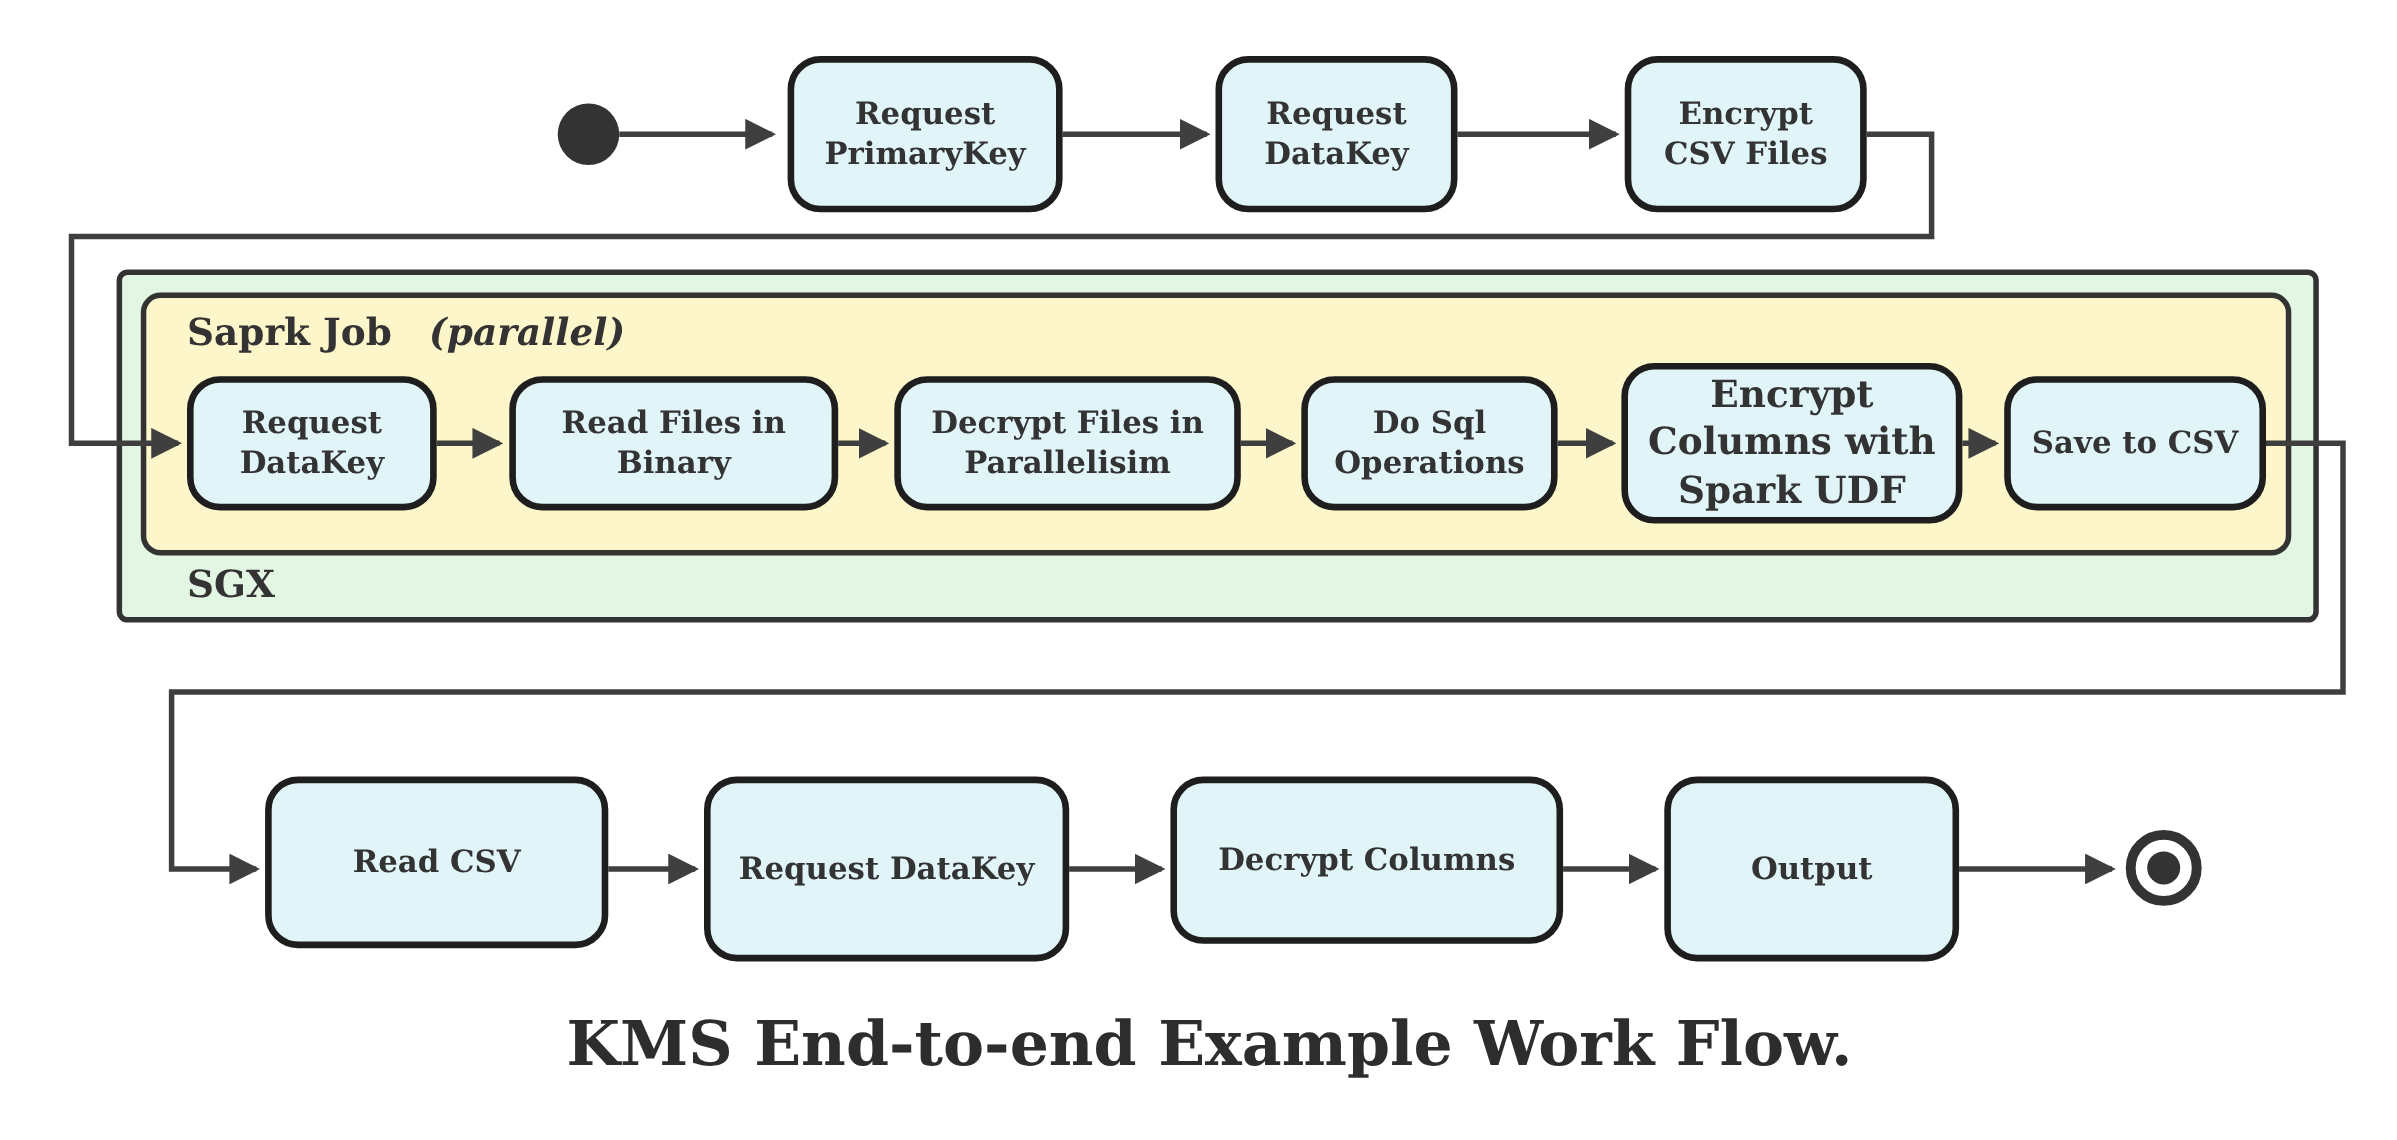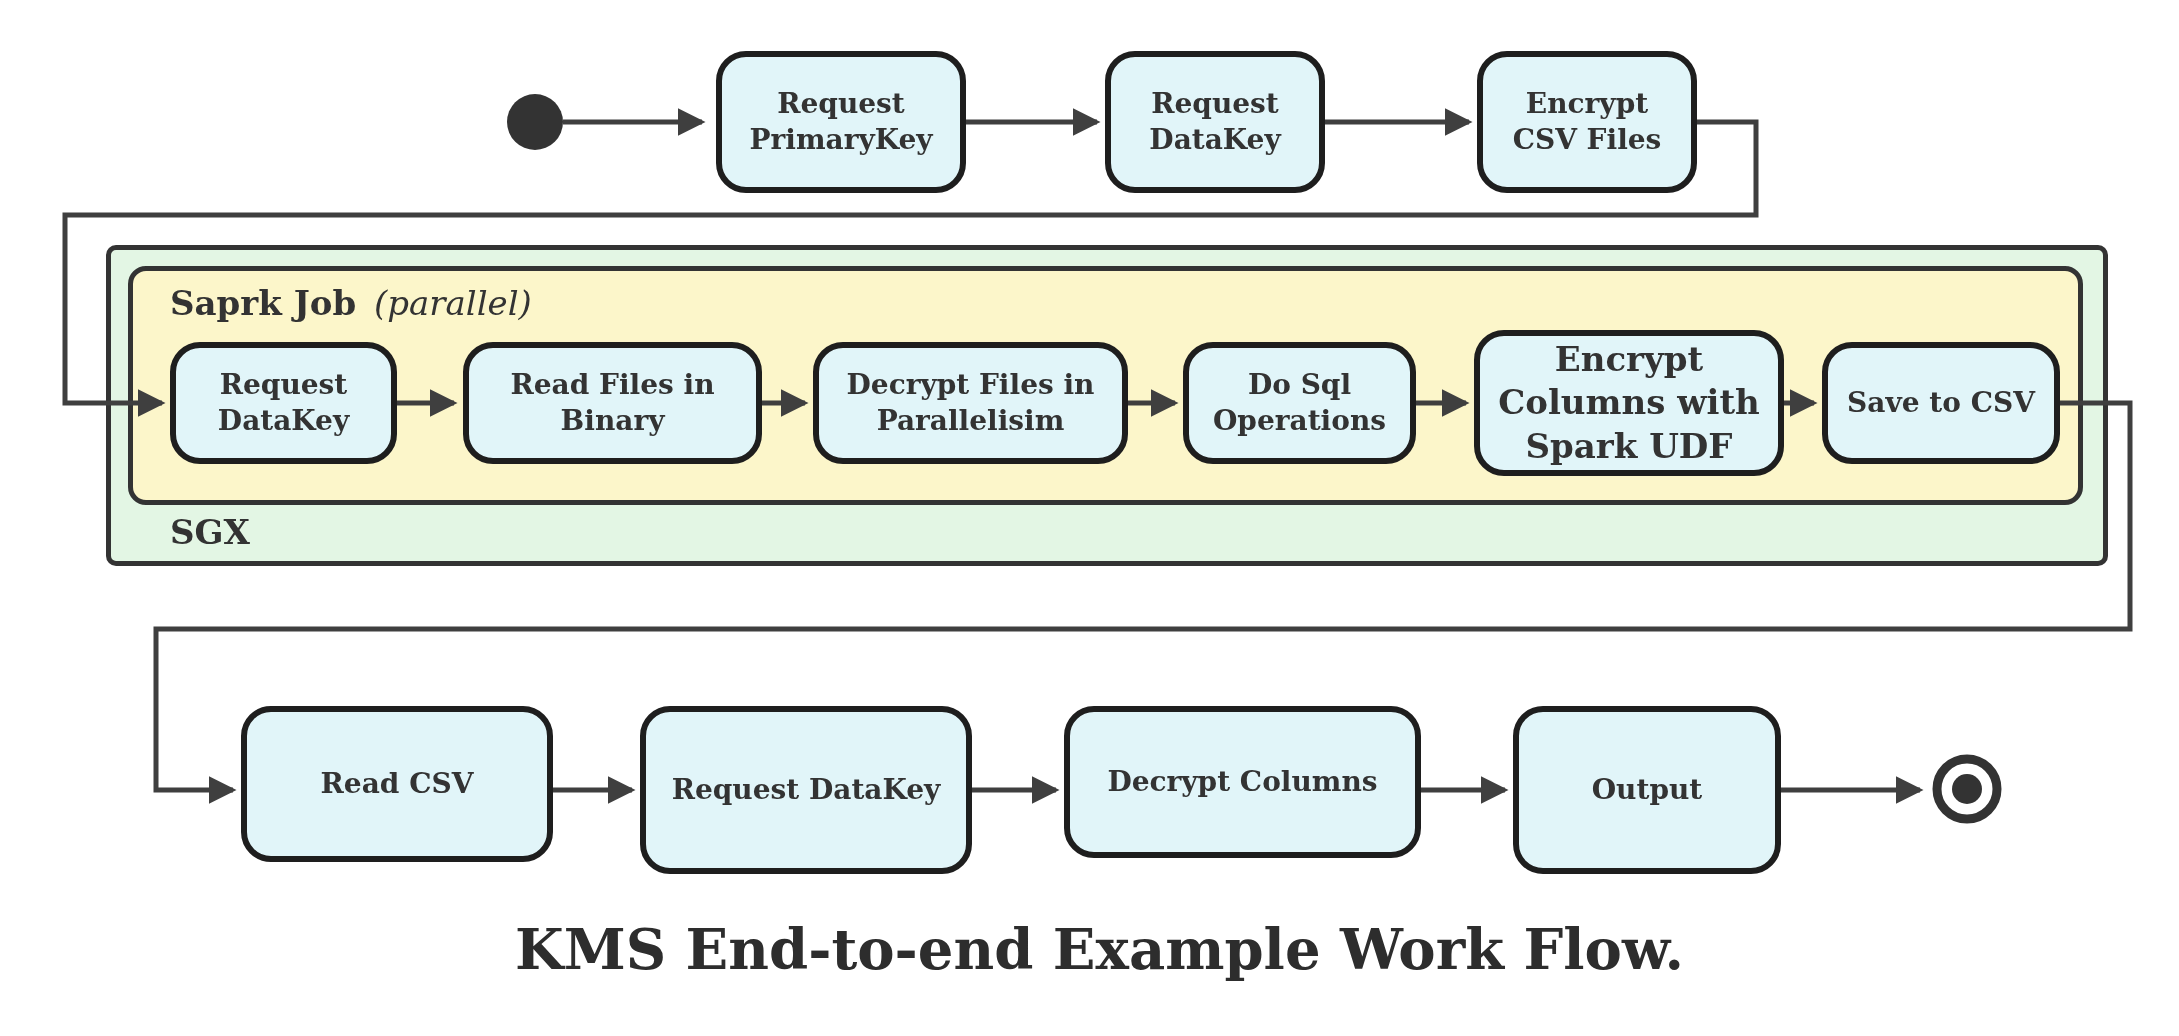--- a/index.html
+++ b/index.html
@@ -18,21 +18,21 @@
   }
   .overlay{position:absolute;left:0;top:0;pointer-events:none}
   .node{
     position:absolute;box-sizing:border-box;
     background:#e1f5f9;border:6px solid #1e1e1e;border-radius:30px;
     display:flex;align-items:center;justify-content:center;
     text-align:center;font-weight:bold;font-size:28px;line-height:1.28;
     white-space:pre-line;color:#333;padding:2px 6px;
   }
   .container-label{position:absolute;font-size:34px;font-weight:bold;color:#333;white-space:nowrap}
-  .container-label .mode{font-weight:normal;font-style:italic;margin-left:6px}
+  .container-label .mode{font-weight:bold;font-style:italic;margin-left:22px}
   .caption{
     position:absolute;left:515px;top:916px;width:1200px;
     font-size:56px;font-weight:bold;color:#2d2d2d;white-space:nowrap;
   }
 </style>
 </head>
 <body>
 
 <div class="canvas">
 

